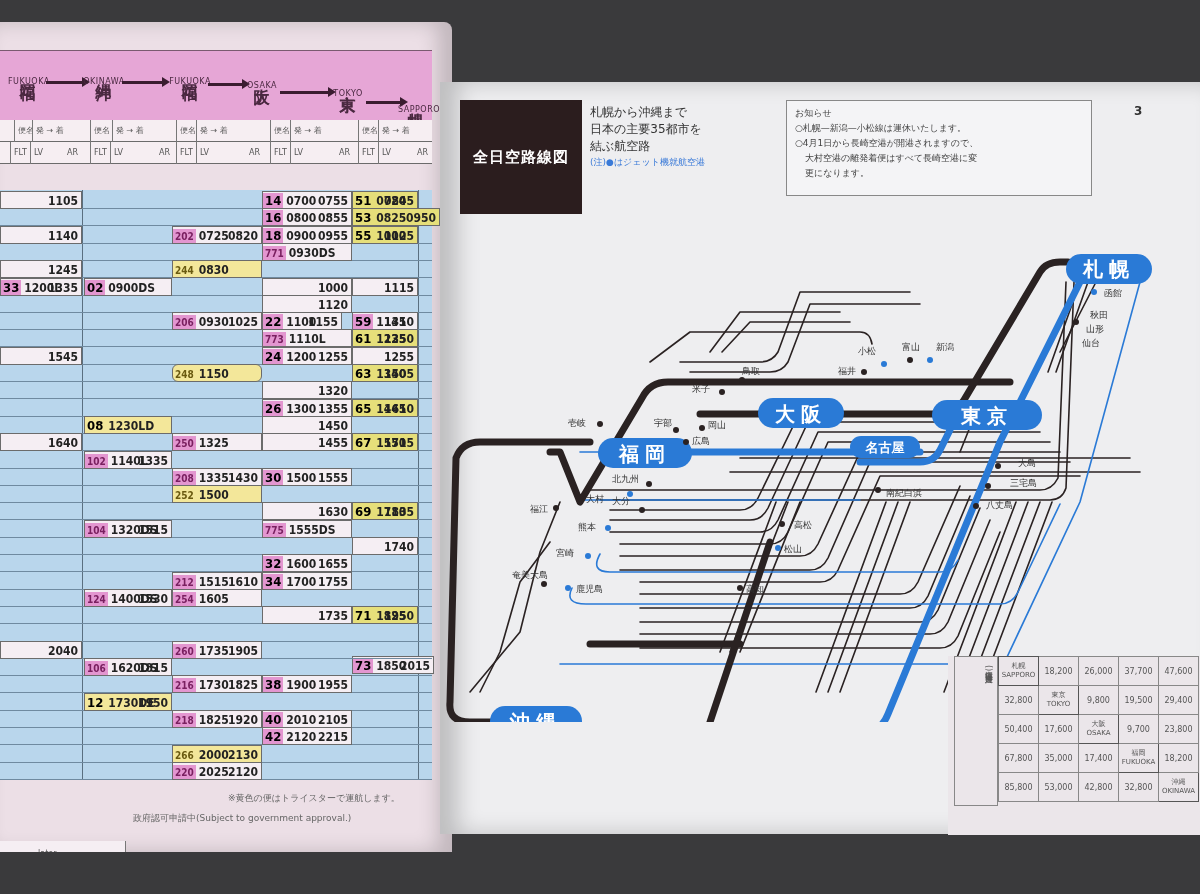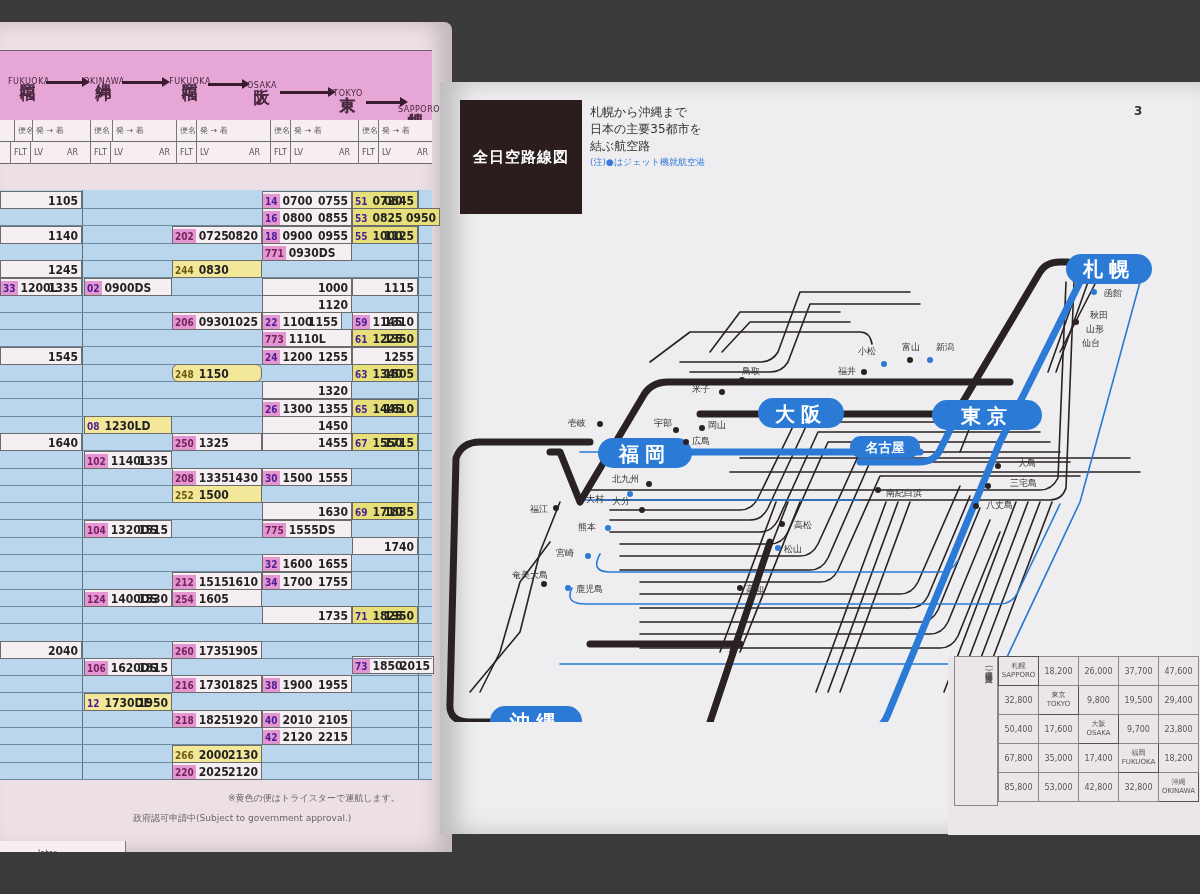--- a/index.html
+++ b/index.html
@@ -46,21 +46,21 @@
   .seg {
     position: absolute; top: 1px; height: 18px; font-size: 12px; line-height: 18px;
     color: #222; font-family: "DejaVu Sans Condensed", "DejaVu Sans", sans-serif; font-weight: bold;
     border: 1px solid #6b6b6b; white-space: nowrap; overflow: hidden;
   }
   .seg.white { background: #f5eef3; }
   .seg.yellow { background: #f3e79a; }
   .seg.yellowhi { background: #e6df7a; }
   .flt { display: inline-block; padding: 0 2px; font-size: 10px; color: #7a2060; background: #e396d0; height: 16px; line-height: 16px; margin-right: 3px; }
   .flt.y { background: transparent; color: #6a5a10; }
-  .flt.big { font-size: 10px; color: #4c1d95; }
+  .flt.big { font-size: 13px; color: #000000; }
   .ar { position: absolute; right: 3px; top: 0; }
   .lv { display: inline-block; }
   .vsep { position: absolute; top: 0; width: 1px; background: #5a6f80; }
 
   .note-box {
     position: absolute; left: 0; top: 651px; width: 126px; height: 86px; background: #f5eef3;
     border-right: 1px solid #777; font-size: 8px; color: #555; padding: 6px 4px 0 38px; line-height: 13px;
   }
   .note-left { position: absolute; left: 2px; top: 655px; font-size: 8px; color: #555; line-height: 13px; }
 
@@ -346,20 +346,27 @@
 </div>
 
 <div class="right-page">
   <div class="title-box">全日空路線図</div>
   <div class="subtitle">
     <div>札幌から沖縄まで</div>
     <div>日本の主要35都市を</div>
     <div>結ぶ航空路</div>
   </div>
   <div class="legend-line">(注)●はジェット機就航空港</div>
+  <div class="notice">
+    <div>お知らせ</div>
+    <div>○札幌—新潟—小松線は運休いたします。</div>
+    <div>○4月1日から長崎空港が開港されますので、</div>
+    <div style="padding-left:10px">大村空港の離発着便はすべて長崎空港に変</div>
+    <div style="padding-left:10px">更になります。</div>
+  </div>
   <div class="page-num">3</div>
 
   <svg class="map" viewBox="0 0 760 470" width="760" height="470">
     <g fill="none" stroke-linecap="round" stroke-linejoin="round">
 
       <g stroke="#2a2222" stroke-width="1.6">
         <path d="M150 238 L600 238 Q612 238 618 226 L626 30"></path>
         <path d="M160 248 L610 248 Q622 248 626 236 L634 30"></path>
         <path d="M170 258 L300 258 Q312 258 318 246 L360 160 L580 160"></path>
         <path d="M170 268 L310 268 Q322 268 328 256 L368 170 L590 170"></path>

